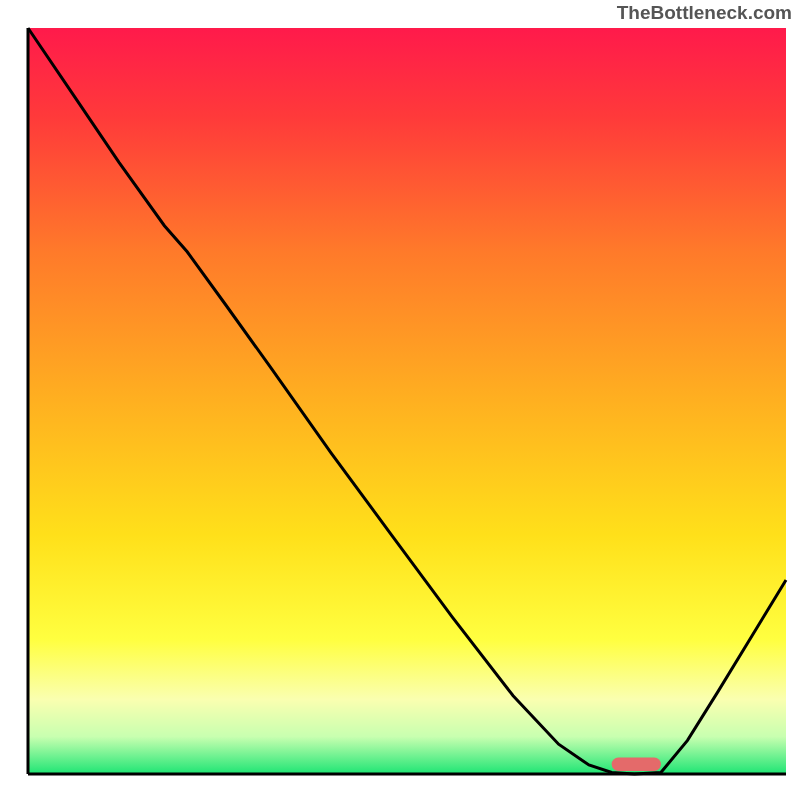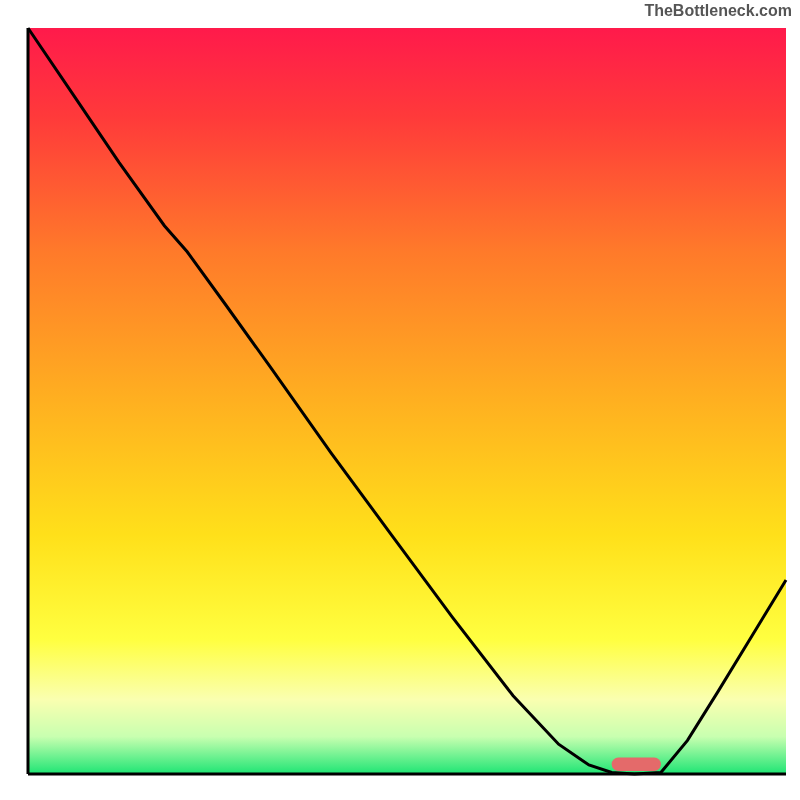--- a/index.html
+++ b/index.html
@@ -13,21 +13,21 @@
   .container {
     width: 800px;
     height: 800px;
     position: relative;
     background: #fff;
   }
   .watermark {
     position: absolute;
     top: 2px;
     right: 8px;
-    font-size: 16px;
+    font-size: 19px;
     font-weight: bold;
     color: #555;
     z-index: 10;
   }
   svg.chart {
     position: absolute;
     top: 0;
     left: 0;
   }
 </style>

